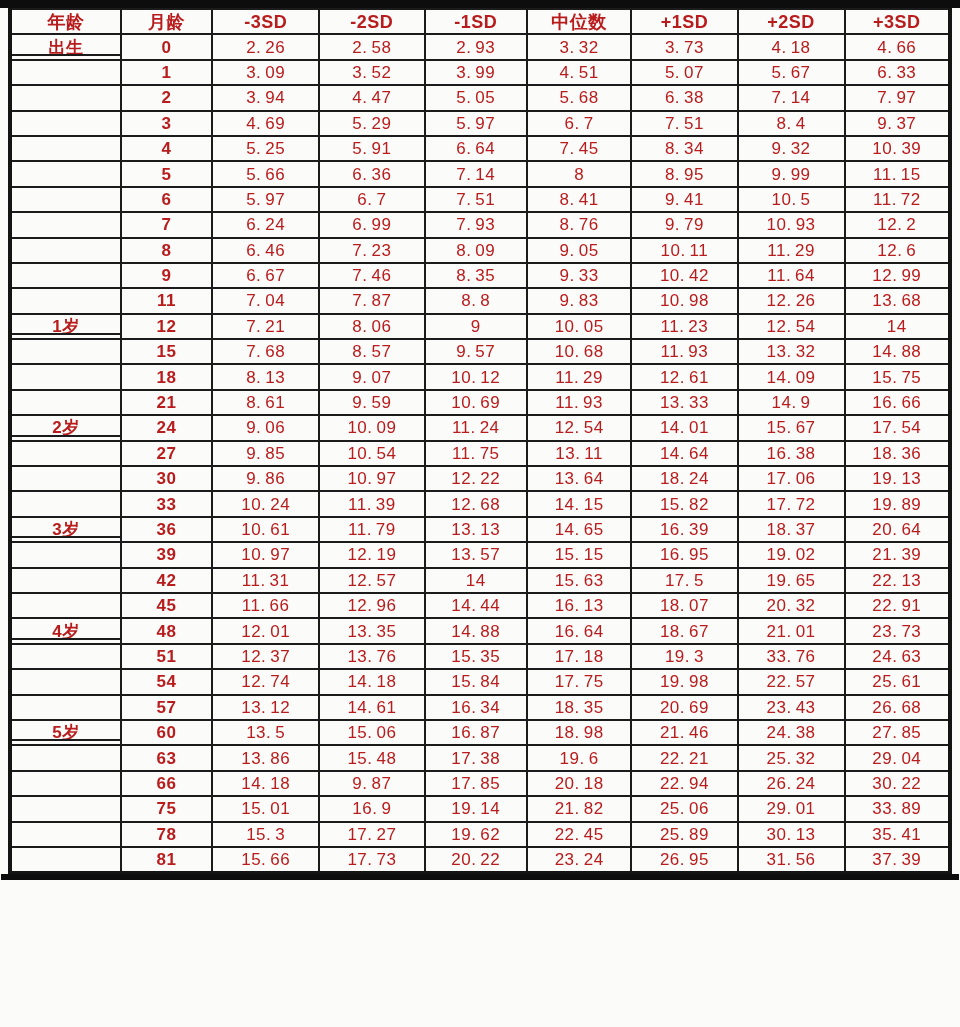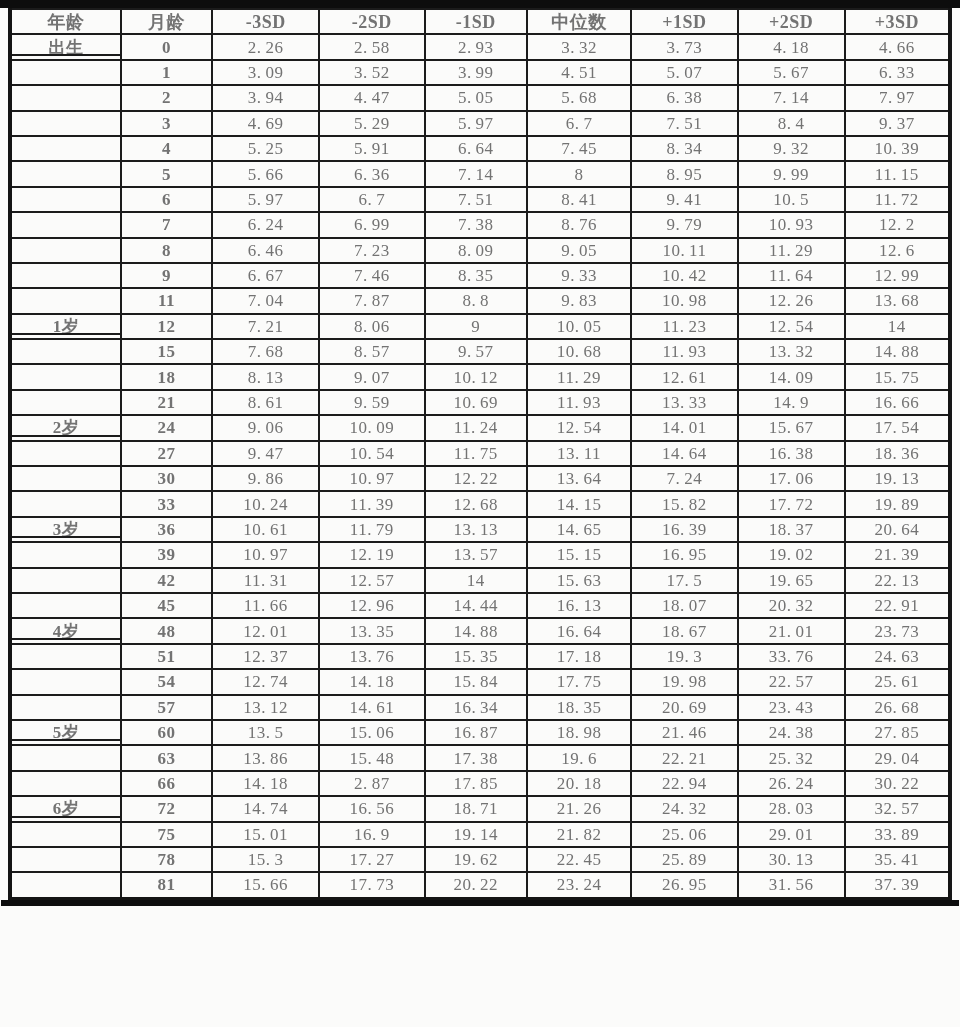--- a/index.html
+++ b/index.html
@@ -1,19 +1,19 @@
 <!DOCTYPE html>
 <html><head>
 <meta charset="utf-8">
 <style>
   html,body{margin:0;padding:0;}
   .page{
     width:960px;height:1027px;background:#fbfbfa;
-    font-family:Liberation Serif, serif;
-    color:#737373;box-sizing:border-box;overflow:hidden;
+    font-family:Liberation Sans, sans-serif;
+    color:#b91c1c;box-sizing:border-box;overflow:hidden;
   }
   .topbar{height:8px;background:#0d0d0d;}
   .bottombar{height:6px;background:#0d0d0d;margin:0 1px;}
   .table-wrap{margin:0 8px;}
   table.growth{
     width:100%;border-collapse:collapse;table-layout:fixed;
     border-left:4px solid #141414;border-right:4px solid #141414;
     border-top:2px solid #141414;border-bottom:3px solid #141414;
   }
   table.growth th,table.growth td{
@@ -142,21 +142,21 @@
             <td>8. 41</td>
             <td>9. 41</td>
             <td>10. 5</td>
             <td>11. 72</td>
           </tr>
           <tr>
             <td class="age-cell"></td>
             <td class="month-cell">7</td>
             <td>6. 24</td>
             <td>6. 99</td>
-            <td>7. 38</td>
+            <td>7. 93</td>
             <td>8. 76</td>
             <td>9. 79</td>
             <td>10. 93</td>
             <td>12. 2</td>
           </tr>
           <tr>
             <td class="age-cell"></td>
             <td class="month-cell">8</td>
             <td>6. 46</td>
             <td>7. 23</td>
@@ -239,36 +239,36 @@
             <td>10. 09</td>
             <td>11. 24</td>
             <td>12. 54</td>
             <td>14. 01</td>
             <td>15. 67</td>
             <td>17. 54</td>
           </tr>
           <tr>
             <td class="age-cell"></td>
             <td class="month-cell">27</td>
-            <td>9. 47</td>
+            <td>9. 85</td>
             <td>10. 54</td>
             <td>11. 75</td>
             <td>13. 11</td>
             <td>14. 64</td>
             <td>16. 38</td>
             <td>18. 36</td>
           </tr>
           <tr>
             <td class="age-cell"></td>
             <td class="month-cell">30</td>
             <td>9. 86</td>
             <td>10. 97</td>
             <td>12. 22</td>
             <td>13. 64</td>
-            <td>7. 24</td>
+            <td>18. 24</td>
             <td>17. 06</td>
             <td>19. 13</td>
           </tr>
           <tr>
             <td class="age-cell"></td>
             <td class="month-cell">33</td>
             <td>10. 24</td>
             <td>11. 39</td>
             <td>12. 68</td>
             <td>14. 15</td>
@@ -383,37 +383,26 @@
             <td>17. 38</td>
             <td>19. 6</td>
             <td>22. 21</td>
             <td>25. 32</td>
             <td>29. 04</td>
           </tr>
           <tr>
             <td class="age-cell"></td>
             <td class="month-cell">66</td>
             <td>14. 18</td>
-            <td>2. 87</td>
+            <td>9. 87</td>
             <td>17. 85</td>
             <td>20. 18</td>
             <td>22. 94</td>
             <td>26. 24</td>
             <td>30. 22</td>
-          </tr>
-          <tr>
-            <td class="age-cell year">6岁</td>
-            <td class="month-cell">72</td>
-            <td>14. 74</td>
-            <td>16. 56</td>
-            <td>18. 71</td>
-            <td>21. 26</td>
-            <td>24. 32</td>
-            <td>28. 03</td>
-            <td>32. 57</td>
           </tr>
           <tr>
             <td class="age-cell"></td>
             <td class="month-cell">75</td>
             <td>15. 01</td>
             <td>16. 9</td>
             <td>19. 14</td>
             <td>21. 82</td>
             <td>25. 06</td>
             <td>29. 01</td>

